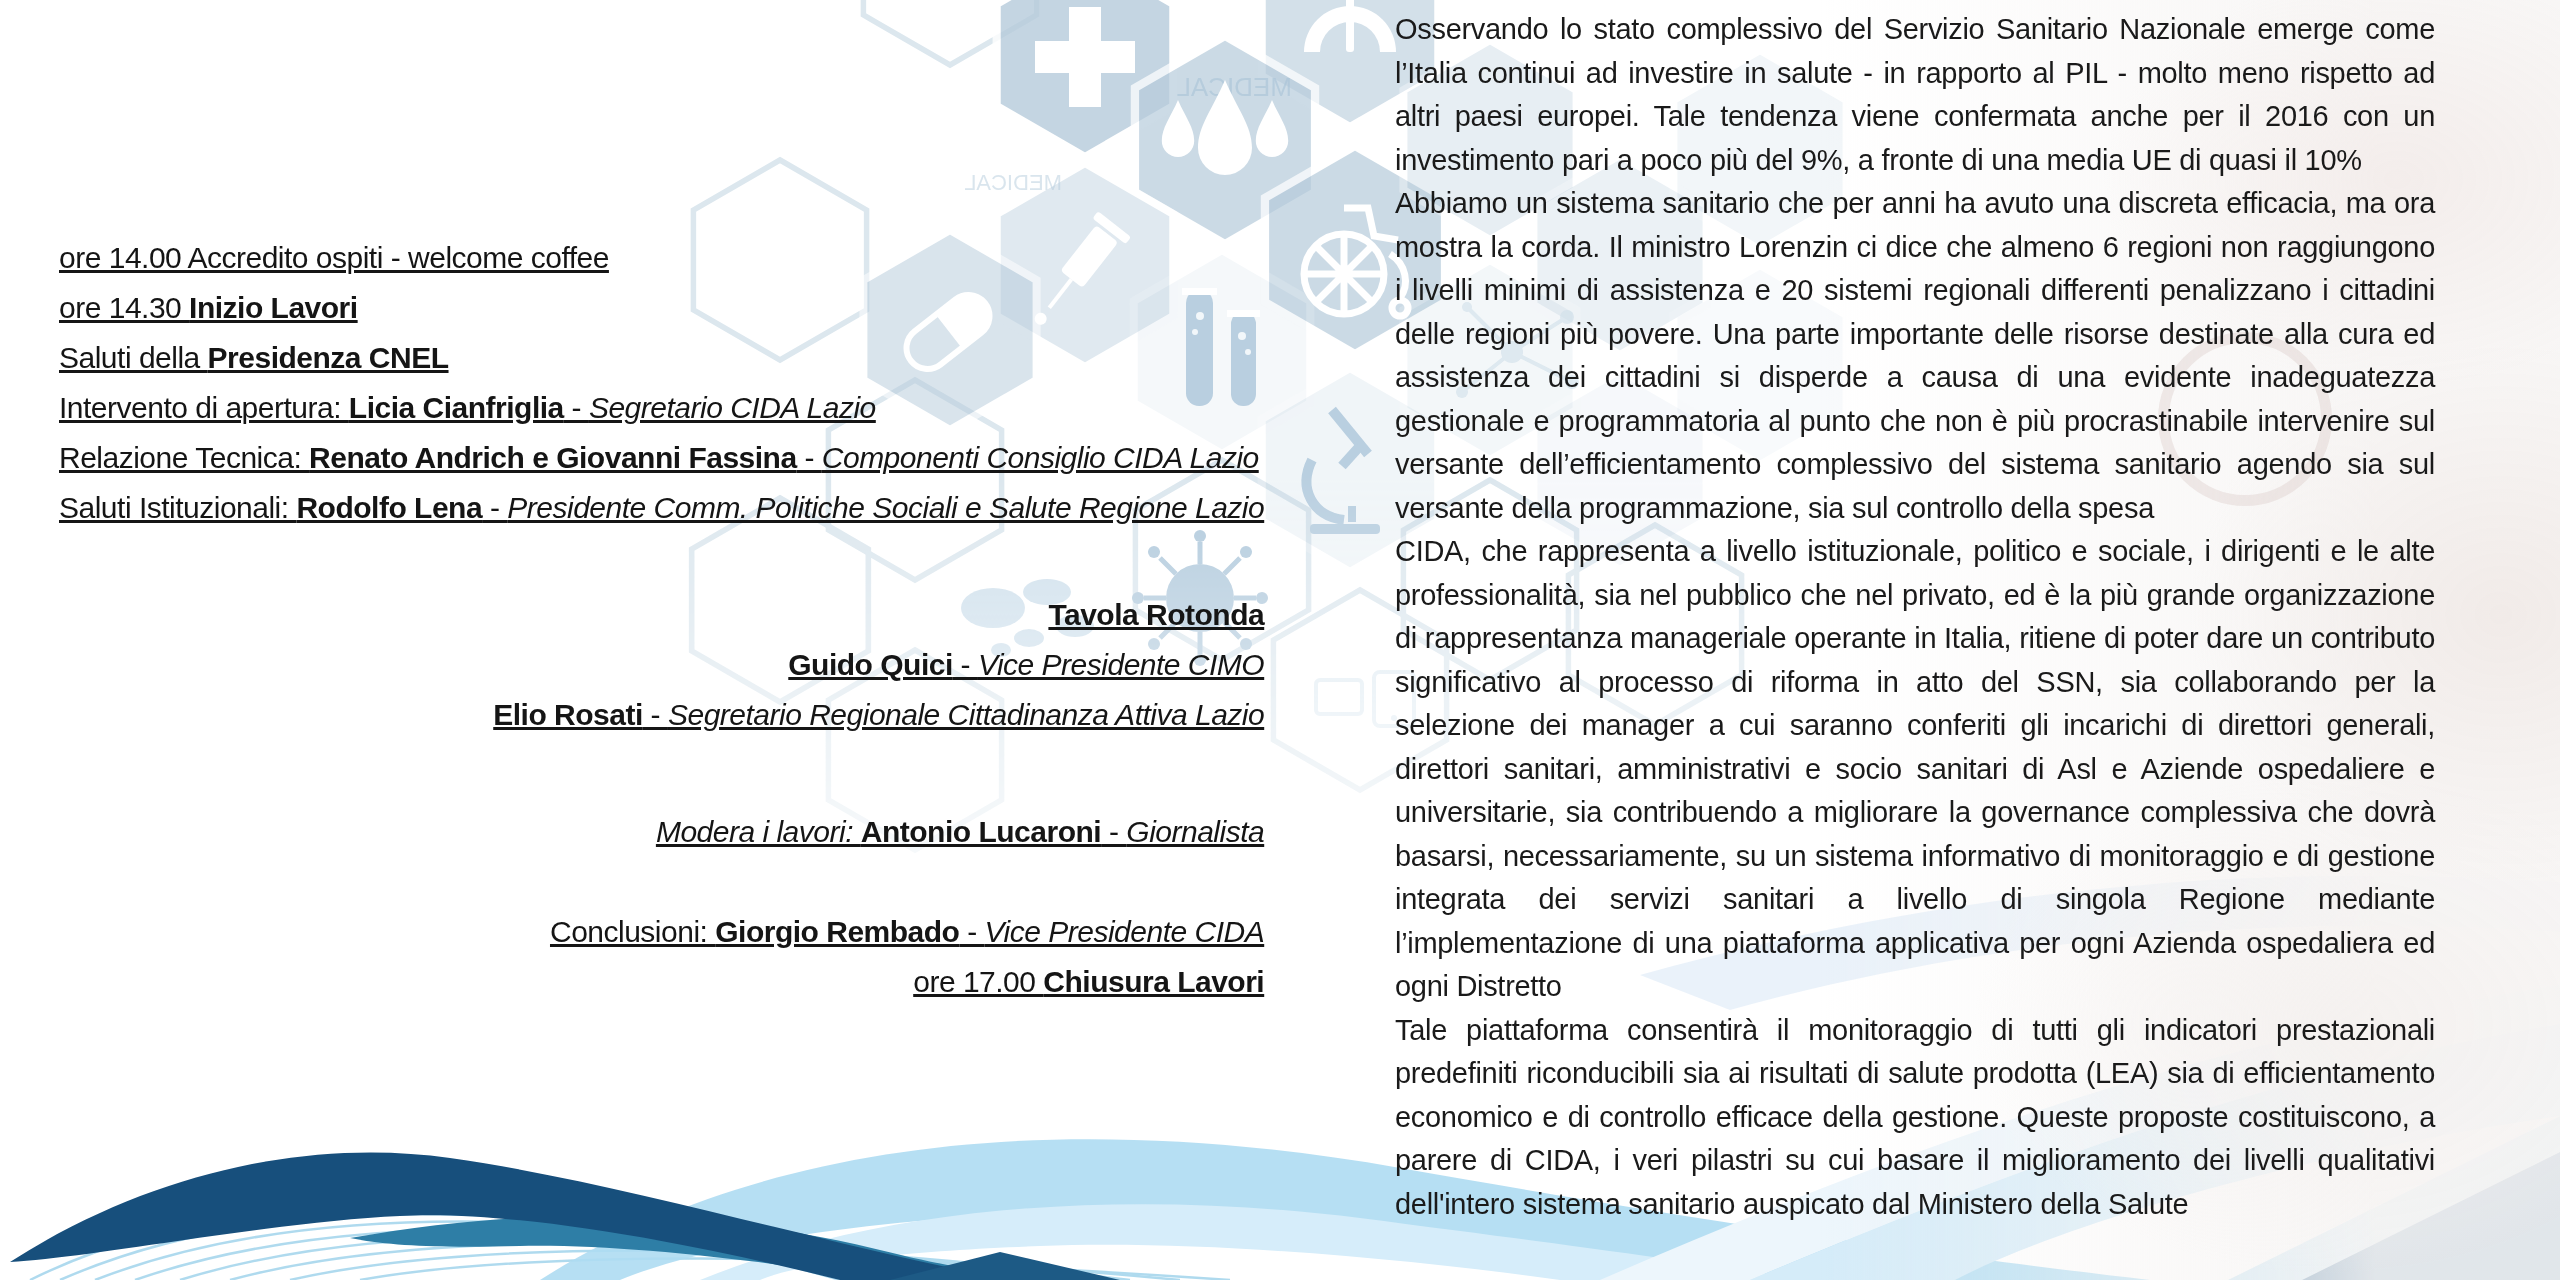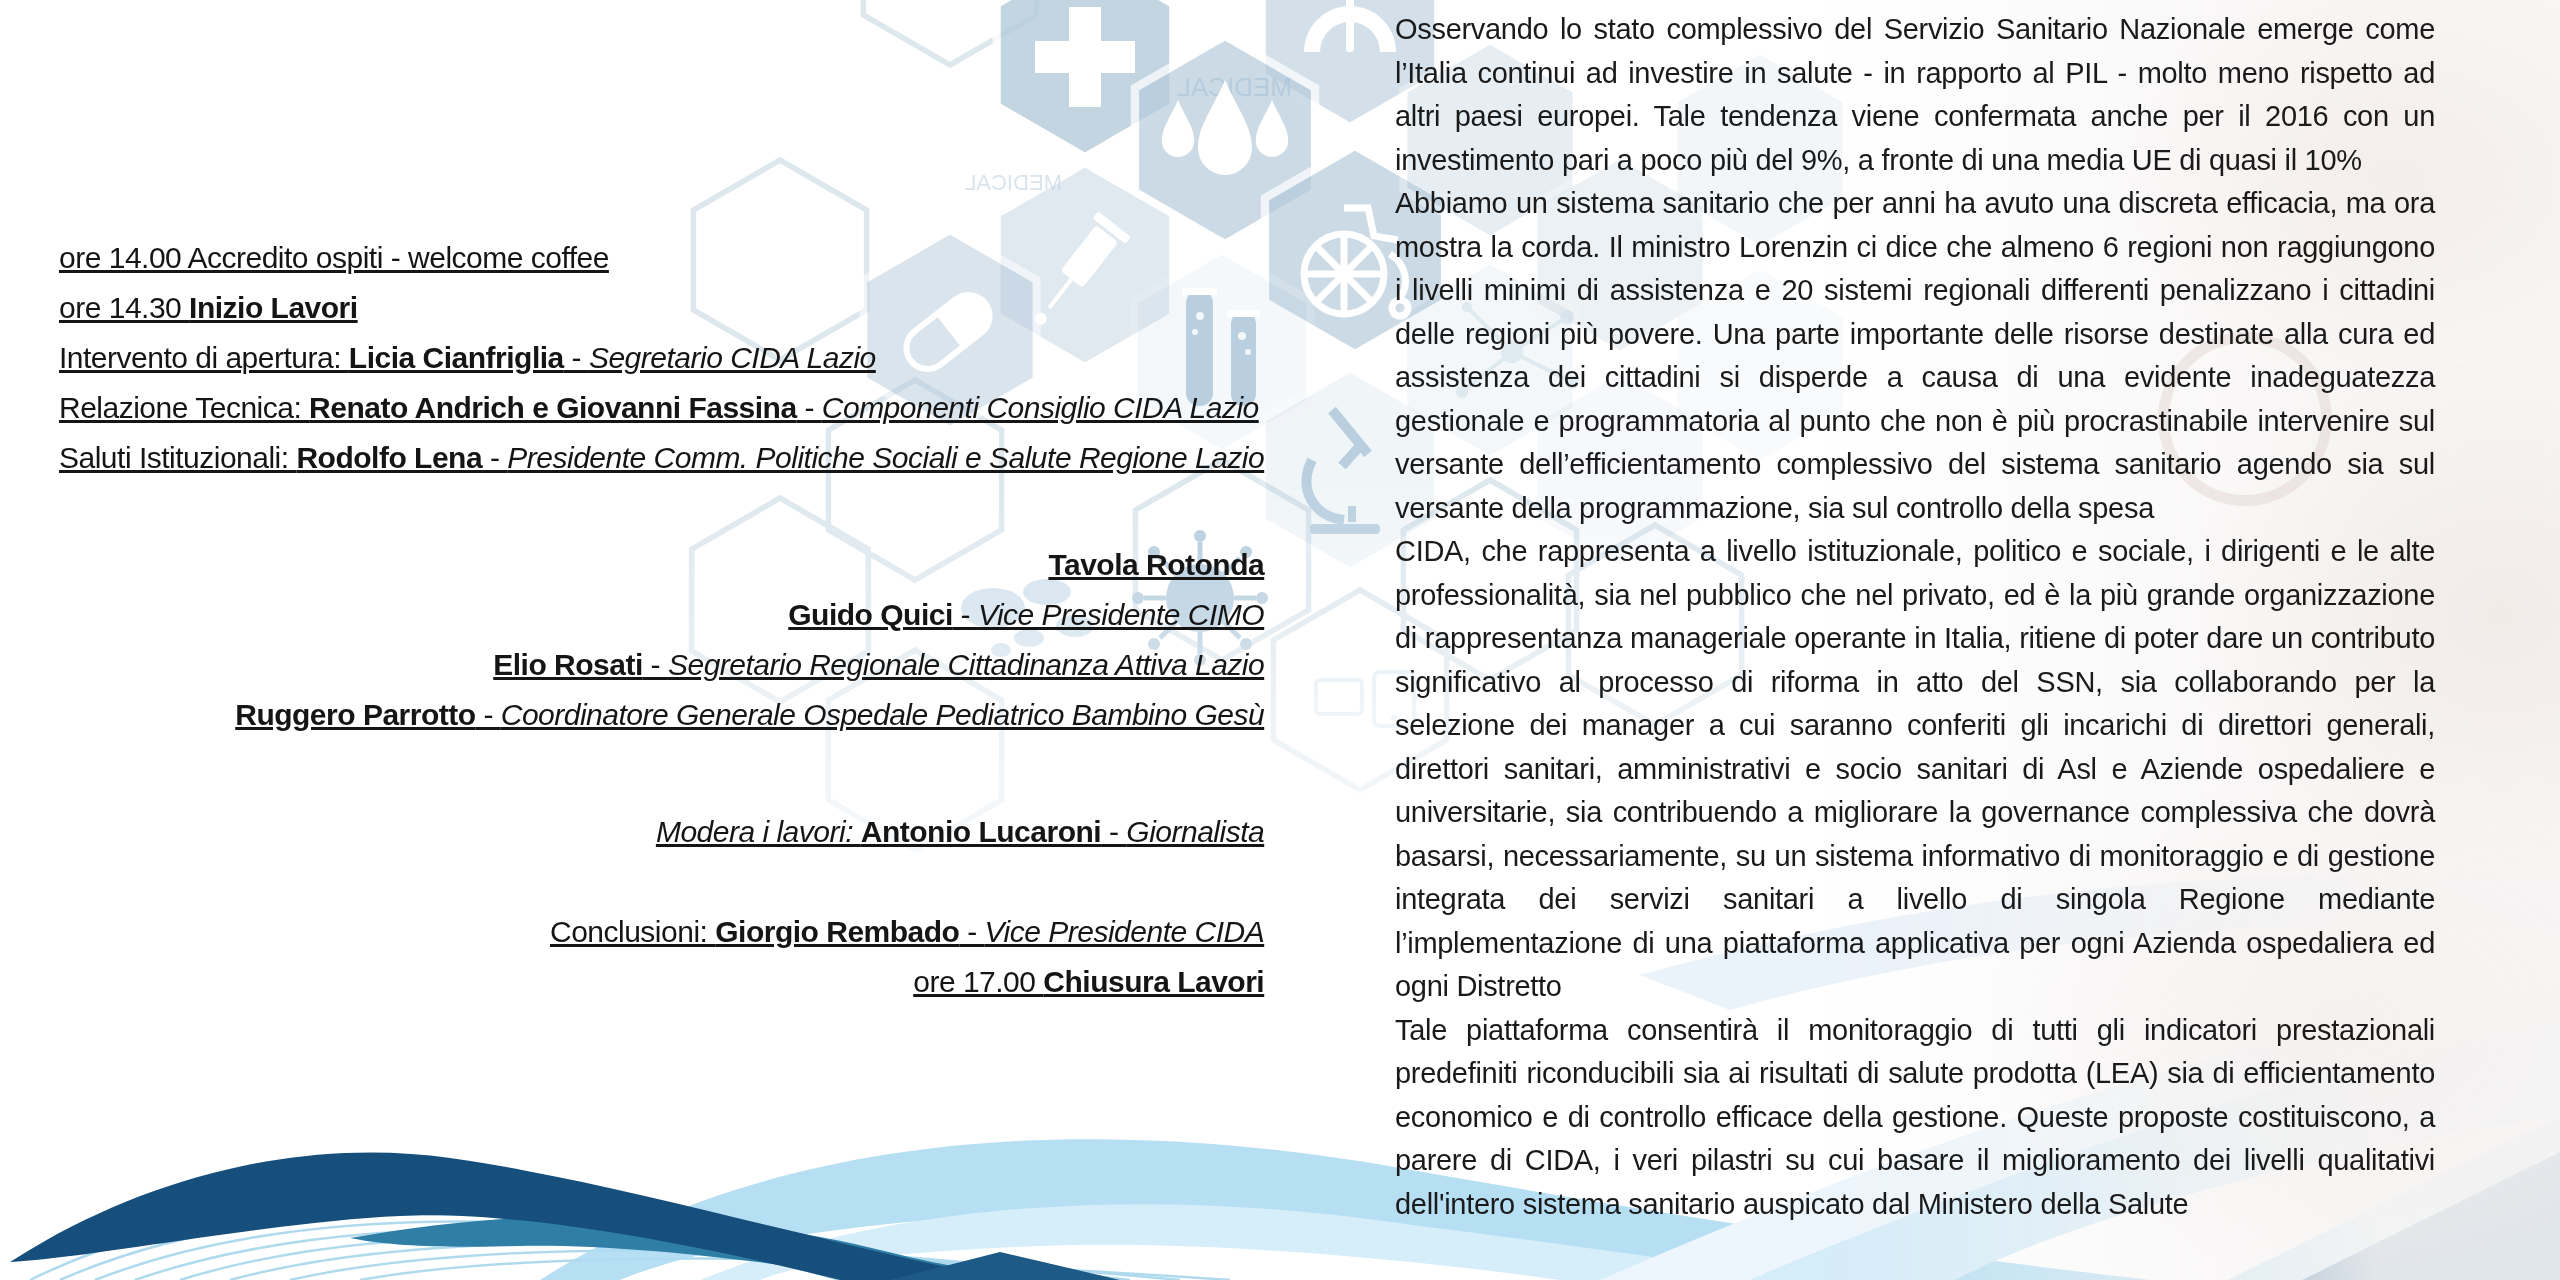--- a/index.html
+++ b/index.html
@@ -216,29 +216,29 @@
   </svg>
 
   <div class="photo-wash"></div>
   <div class="steth-ring"></div>
 
 
   <div class="program">
       <div class="program-block">
         <div class="program-line"><span class="seg-n">ore 14.00 Accredito ospiti - welcome coffee</span></div>
         <div class="program-line"><span class="seg-n">ore 14.30 </span><span class="seg-b">Inizio Lavori</span></div>
+        <div class="program-line"><span class="seg-n">Saluti della </span><span class="seg-b">Presidenza CNEL</span></div>
         <div class="program-line"><span class="seg-n">Intervento di apertura: </span><span class="seg-b">Licia Cianfriglia</span><span class="seg-n"> - </span><span class="seg-i">Segretario CIDA Lazio</span></div>
         <div class="program-line"><span class="seg-n">Relazione Tecnica: </span><span class="seg-b">Renato Andrich e Giovanni Fassina</span><span class="seg-n"> - </span><span class="seg-i">Componenti Consiglio CIDA Lazio</span></div>
         <div class="program-line"><span class="seg-n">Saluti Istituzionali: </span><span class="seg-b">Rodolfo Lena</span><span class="seg-n"> - </span><span class="seg-i">Presidente Comm. Politiche Sociali e Salute Regione Lazio</span></div>
       </div>
       <div class="program-block">
         <div class="program-line"><span class="seg-b">Tavola Rotonda</span></div>
         <div class="program-line"><span class="seg-b">Guido Quici</span><span class="seg-n"> - </span><span class="seg-i">Vice Presidente CIMO</span></div>
         <div class="program-line"><span class="seg-b">Elio Rosati</span><span class="seg-n"> - </span><span class="seg-i">Segretario Regionale Cittadinanza Attiva Lazio</span></div>
-        <div class="program-line"><span class="seg-b">Ruggero Parrotto</span><span class="seg-n"> - </span><span class="seg-i">Coordinatore Generale Ospedale Pediatrico Bambino Gesù</span></div>
       </div>
       <div class="program-block">
         <div class="program-line"><span class="seg-i">Modera i lavori: </span><span class="seg-b">Antonio Lucaroni</span><span class="seg-n"> - </span><span class="seg-i">Giornalista</span></div>
       </div>
       <div class="program-block">
         <div class="program-line"><span class="seg-n">Conclusioni: </span><span class="seg-b">Giorgio Rembado</span><span class="seg-n"> - </span><span class="seg-i">Vice Presidente CIDA</span></div>
         <div class="program-line"><span class="seg-n">ore 17.00 </span><span class="seg-b">Chiusura Lavori</span></div>
       </div>
     </div>
 

